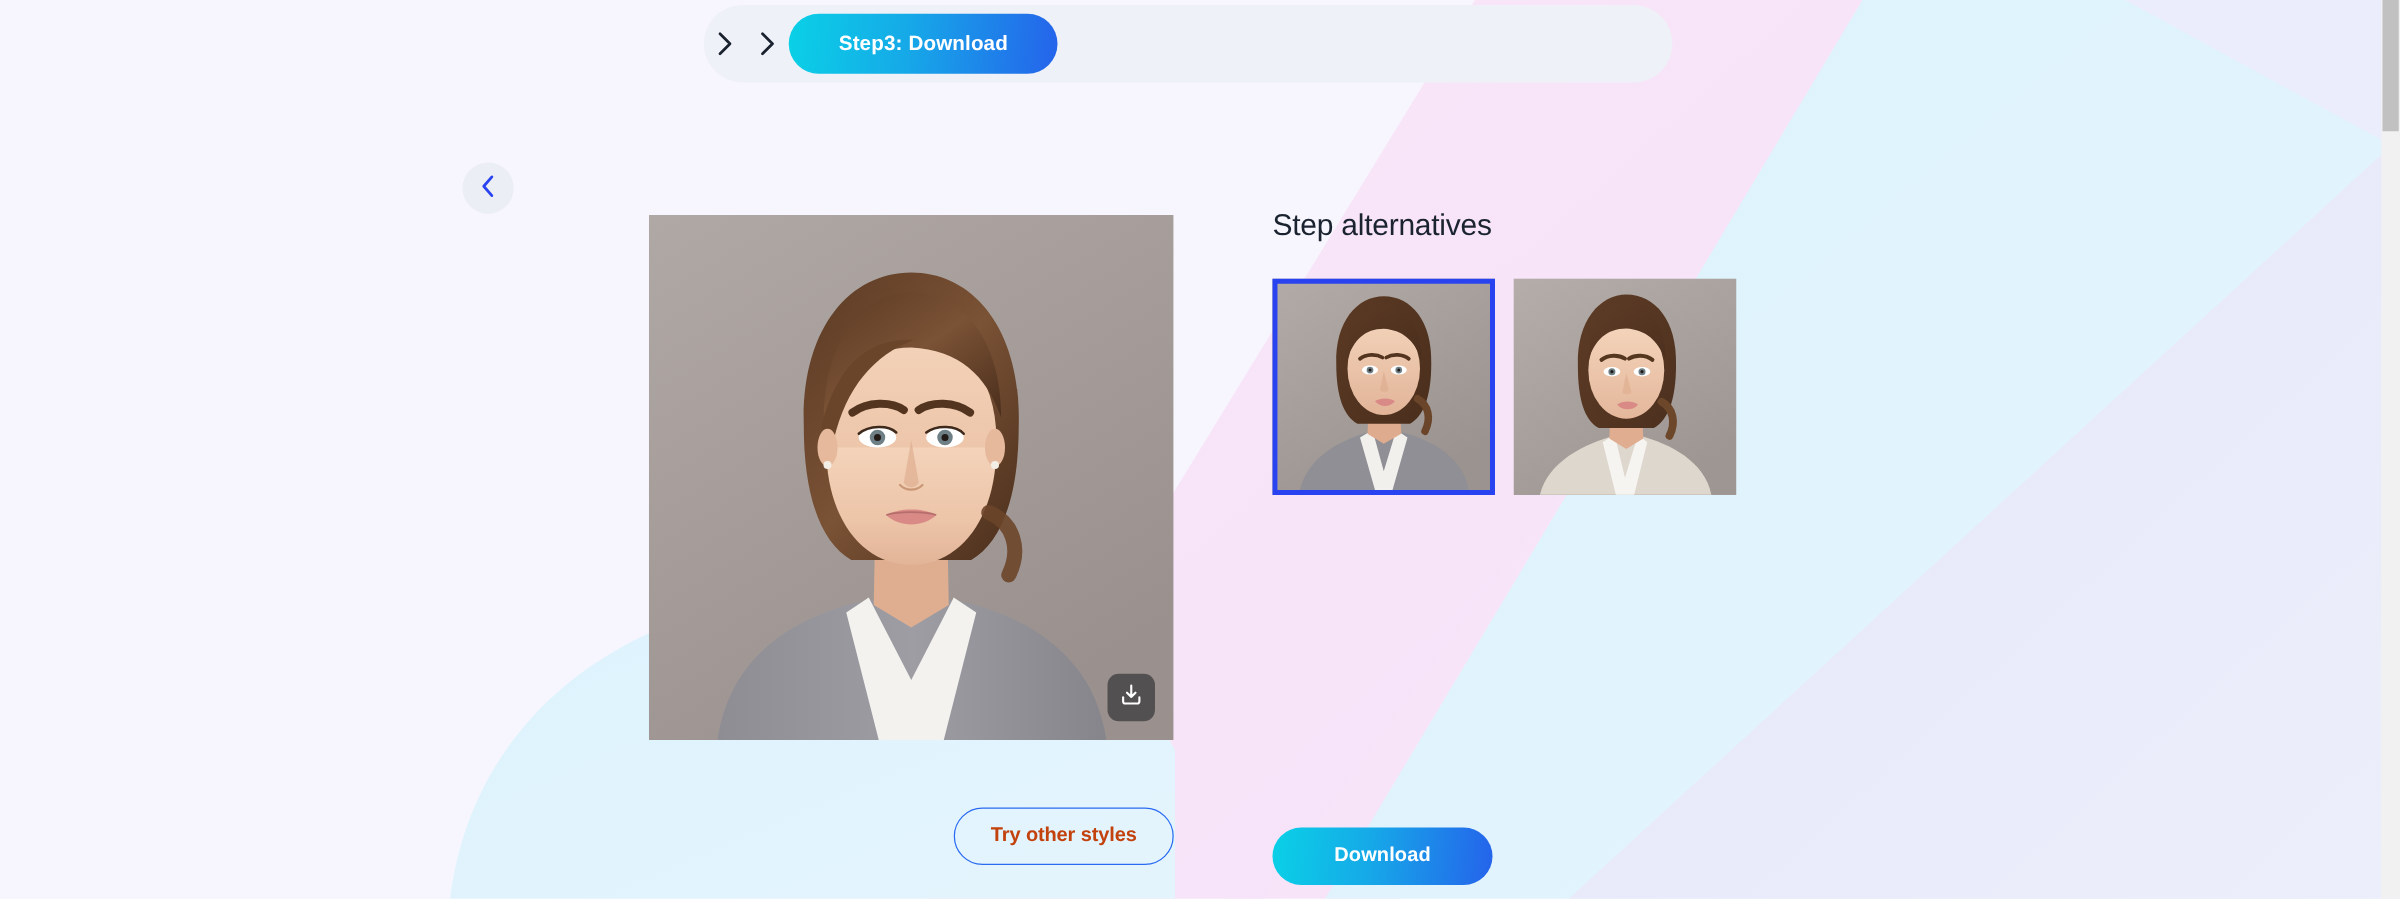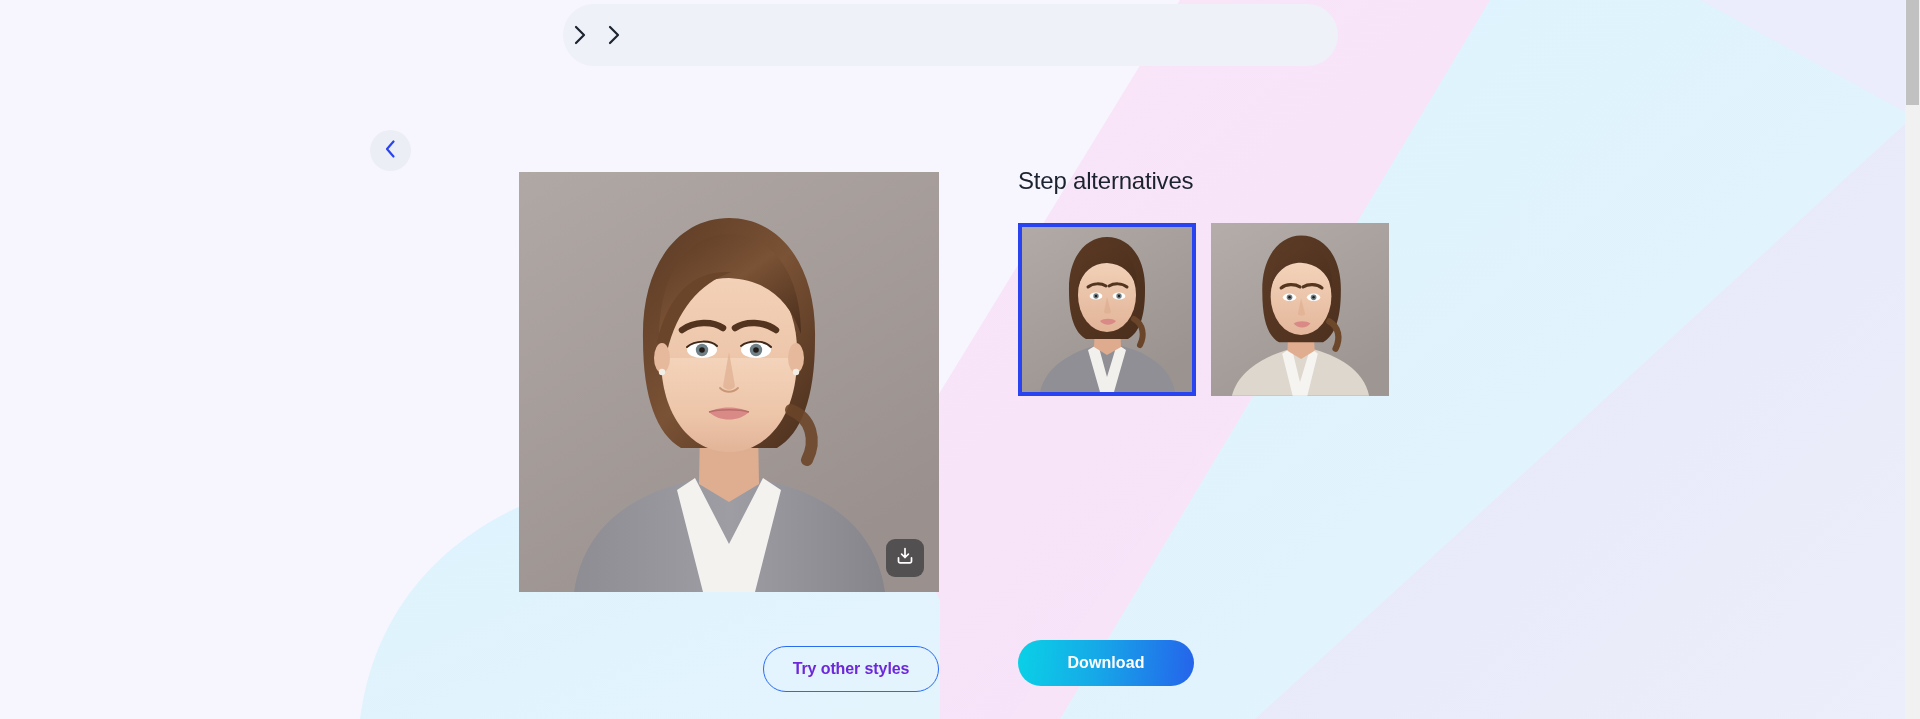--- a/index.html
+++ b/index.html
@@ -78,26 +78,26 @@
     width:178px; height:173px; position:relative; overflow:hidden;
     cursor:pointer; background:#a9a09d;
   }
   .thumb.selected { border:4px solid #2a43f0; }
   .thumb-canvas { position:absolute; inset:0; }
 
   
   .btn-outline {
     position:absolute; left:763px; top:646px; width:176px; height:46px;
     border:1.5px solid #2a6bf2; border-radius:23px; background:transparent;
-    color:#6d28d9; font-size:16px; font-weight:bold; cursor:pointer;
+    color:#c2410c; font-size:16px; font-weight:bold; cursor:pointer;
     display:flex; align-items:center; justify-content:center; z-index:10;
     letter-spacing:-0.1px;
   }
   .btn-gradient {
-    position:absolute; left:1018px; top:640px; width:176px; height:46px;
+    position:absolute; left:1018px; top:662px; width:176px; height:46px;
     border:none; border-radius:23px;
     background:linear-gradient(95deg,#0ad1e6 0%,#16a8e8 45%,#2563eb 100%);
     color:#ffffff; font-size:16px; font-weight:bold; cursor:pointer;
     display:flex; align-items:center; justify-content:center; z-index:10;
     letter-spacing:0.1px;
   }
 </style>
 </head>
 <body>
 
@@ -135,20 +135,23 @@
 <div class="stepper">
   <div class="step-sep">
     <svg width="14" height="22" viewBox="0 0 14 22" fill="none" aria-hidden="true">
       <path d="M3 3 L11 11 L3 19" stroke="#1b2330" stroke-width="2.2" stroke-linecap="round" stroke-linejoin="round"></path>
     </svg>
   </div>
   <div class="step-sep">
     <svg width="14" height="22" viewBox="0 0 14 22" fill="none" aria-hidden="true">
       <path d="M3 3 L11 11 L3 19" stroke="#1b2330" stroke-width="2.2" stroke-linecap="round" stroke-linejoin="round"></path>
     </svg>
+  </div>
+  <div class="step-pill active">
+    <span>Step3: Download</span>
   </div>
 </div>
 
 <button class="back-btn">
   <span>
     <svg width="13" height="20" viewBox="0 0 13 20" fill="none" aria-hidden="true">
       <path d="M9.5 2.5 L3 10 L9.5 17.5" stroke="#2a43f0" stroke-width="2.2" stroke-linecap="round" stroke-linejoin="round"></path>
     </svg>
   </span>
 </button>

